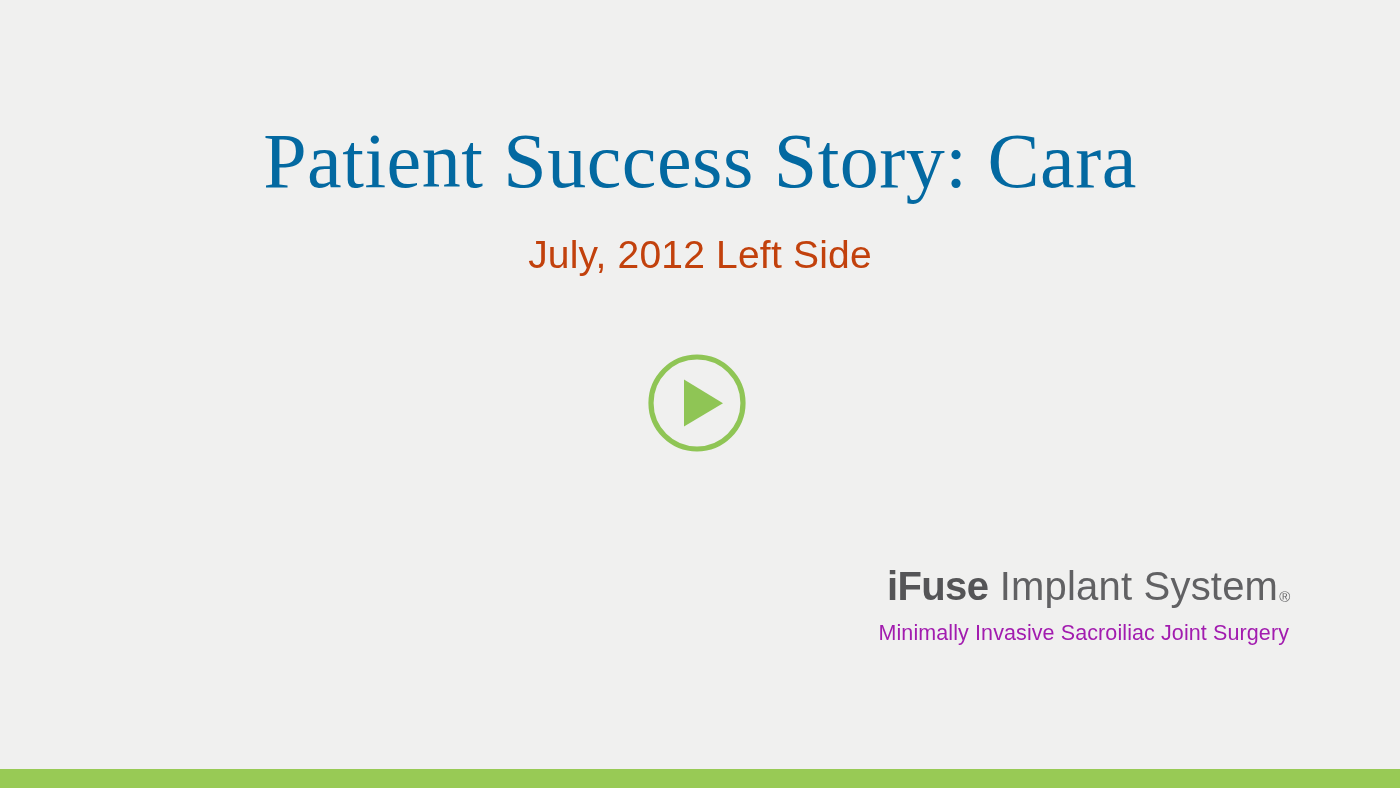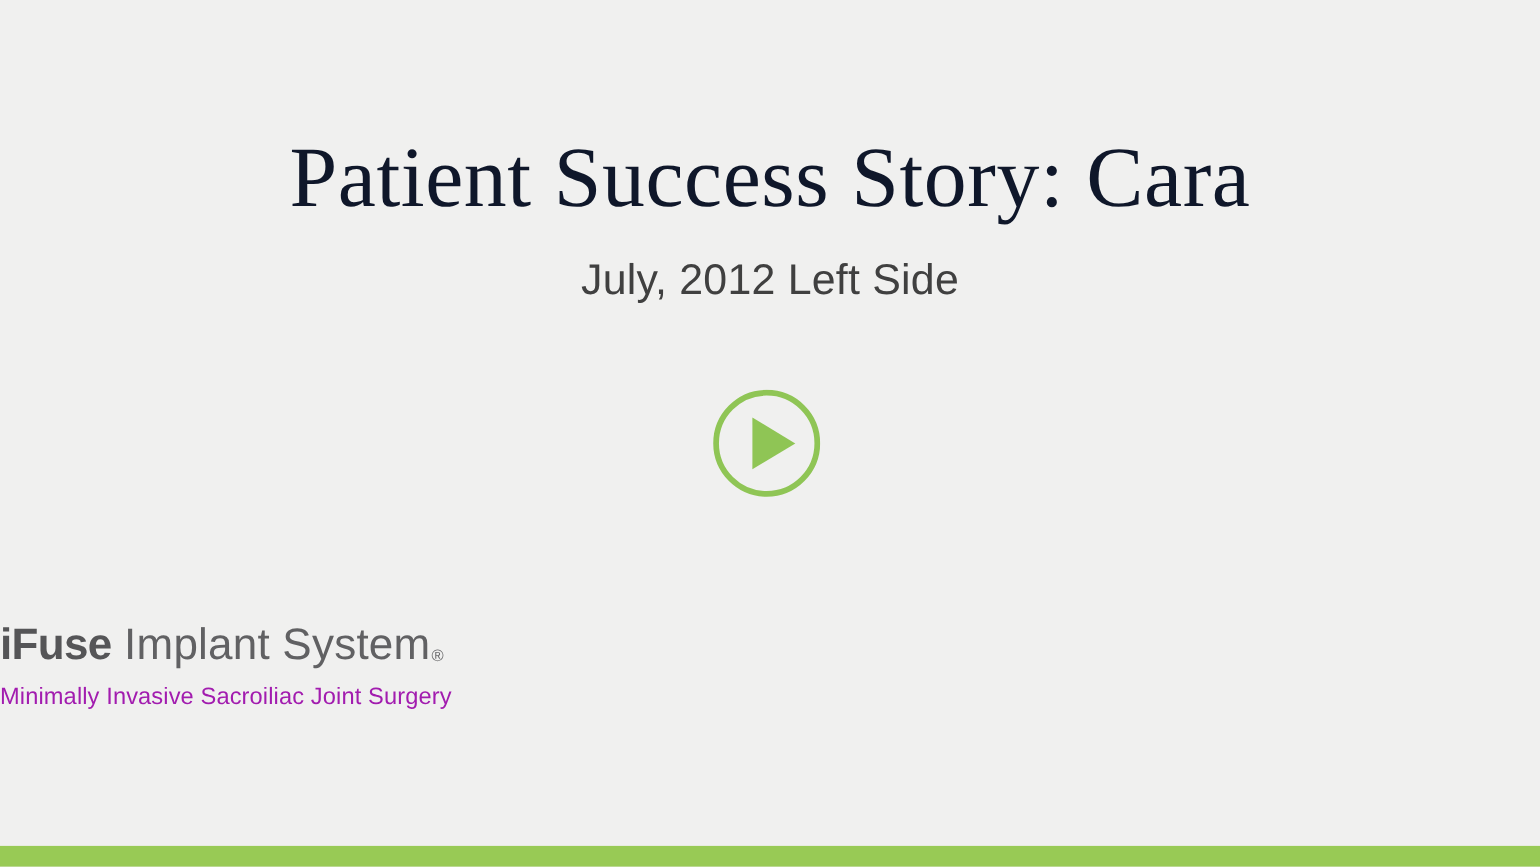--- a/index.html
+++ b/index.html
@@ -33,34 +33,34 @@
     width: 1400px;
     text-align: center;
   }
 
   .slide-title {
     display: block;
     font-family: "Liberation Serif", "DejaVu Serif", serif;
     font-size: 78px;
     line-height: 1.0;
     font-weight: 400;
-    color: #0f172a;
+    color: #0369a1;
     letter-spacing: 0.5px;
     margin: 0;
     padding: 0;
     white-space: nowrap;
   }
 
   .slide-subtitle {
     display: block;
     font-family: "Liberation Sans", sans-serif;
     font-size: 39px;
     line-height: 1.0;
     font-weight: 400;
-    color: #404040;
+    color: #c2410c;
     letter-spacing: 0.2px;
     margin: 0;
     padding-top: 35px;
     white-space: nowrap;
   }
 
   
   .play-wrap {
     position: absolute;
     left: 648px;
@@ -74,21 +74,21 @@
     width: 98px;
     height: 98px;
   }
 
   
   .logo-block {
     position: absolute;
     left: 0;
     top: 566px;
     width: 1289px;
-    text-align: left;
+    text-align: right;
     line-height: 1;
   }
 
   .logo-main {
     display: block;
     font-family: "Liberation Sans", sans-serif;
     font-size: 40px;
     line-height: 1.0;
     color: #5b5b5d;
     white-space: nowrap;

